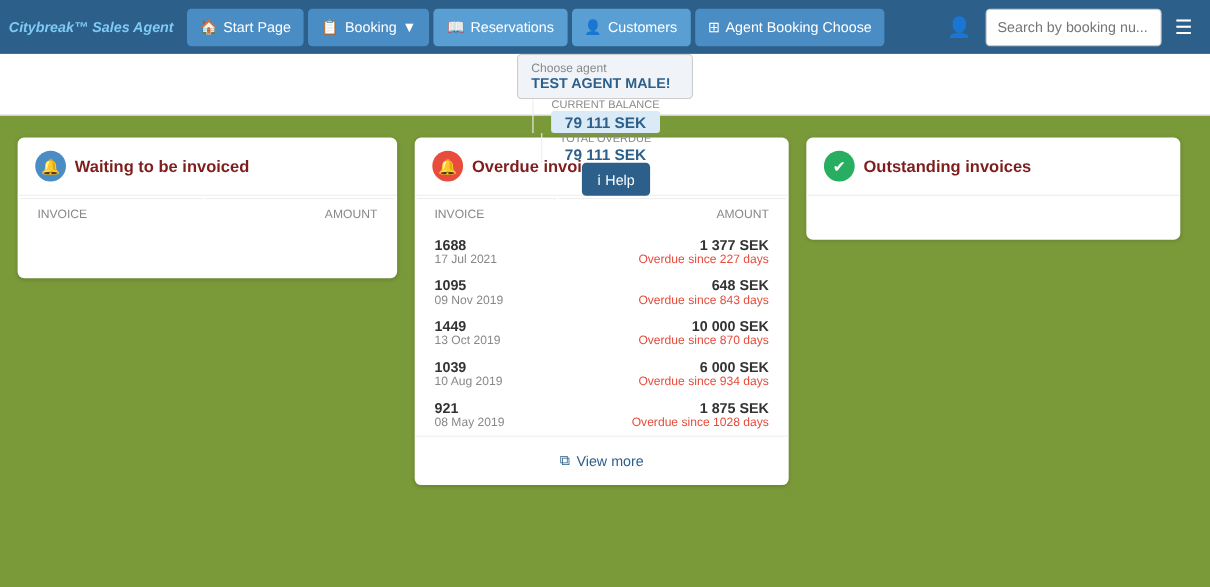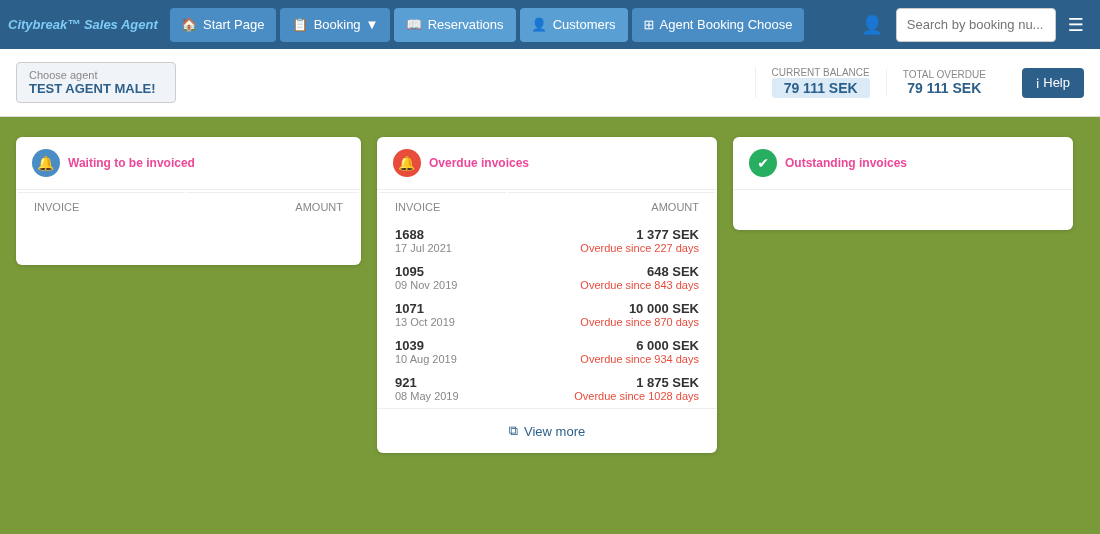--- a/index.html
+++ b/index.html
@@ -57,21 +57,22 @@
       padding: 4px 8px;
     }
 
     
     .balance-bar {
       background: #fff;
       border-bottom: 1px solid #ddd;
       display: flex;
       align-items: center;
       padding: 0 16px;
-      height: 68px;
+      height: 56px;
+      flex-direction: column;
     }
     .agent-selector {
       background: #f0f4f8;
       border: 1px solid #ccc;
       border-radius: 4px;
       padding: 6px 12px;
       font-size: 12px;
       cursor: pointer;
       min-width: 160px;
       text-align: left;
@@ -130,21 +131,21 @@
       height: 28px;
       border-radius: 50%;
       display: flex;
       align-items: center;
       justify-content: center;
       font-size: 14px;
     }
     .icon-blue { background: #4a8cc4; color: #fff; }
     .icon-red { background: #e74c3c; color: #fff; }
     .icon-green { background: #27ae60; color: #fff; }
-    .card-title { font-size: 12px; font-weight: bold; color: #ec4899; }
+    .card-title { font-size: 15px; font-weight: bold; color: #7f1d1d; }
 
     
     .waiting-card { width: 345px; }
     .waiting-table { width: 100%; }
     .waiting-table thead th {
       padding: 8px 16px;
       color: #888;
       font-size: 11px;
       font-weight: normal;
       text-transform: uppercase;
@@ -316,21 +317,21 @@
         <div class="invoice-num">1095</div>
         <div class="invoice-date">09 Nov 2019</div>
       </td>
       <td>
         <div class="invoice-amount">648 SEK</div>
         <div class="invoice-overdue">Overdue since 843 days</div>
       </td>
     </tr>
           <tr style="border-top: none;">
       <td>
-        <div class="invoice-num">1071</div>
+        <div class="invoice-num">1449</div>
         <div class="invoice-date">13 Oct 2019</div>
       </td>
       <td>
         <div class="invoice-amount">10 000 SEK</div>
         <div class="invoice-overdue">Overdue since 870 days</div>
       </td>
     </tr>
           <tr style="border-top: none;">
       <td>
         <div class="invoice-num">1039</div>

